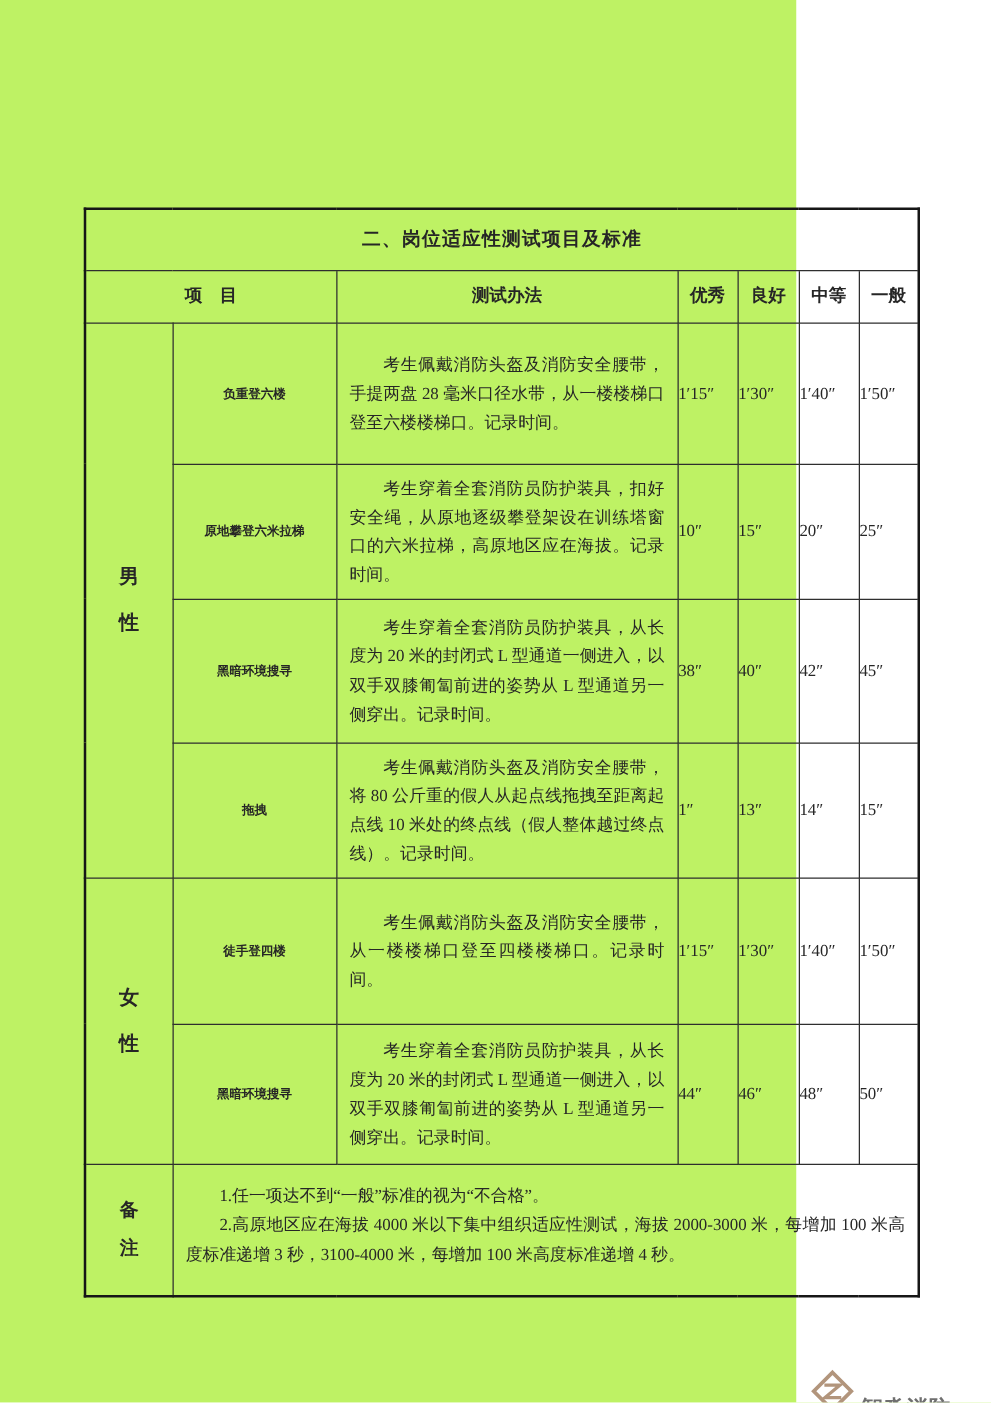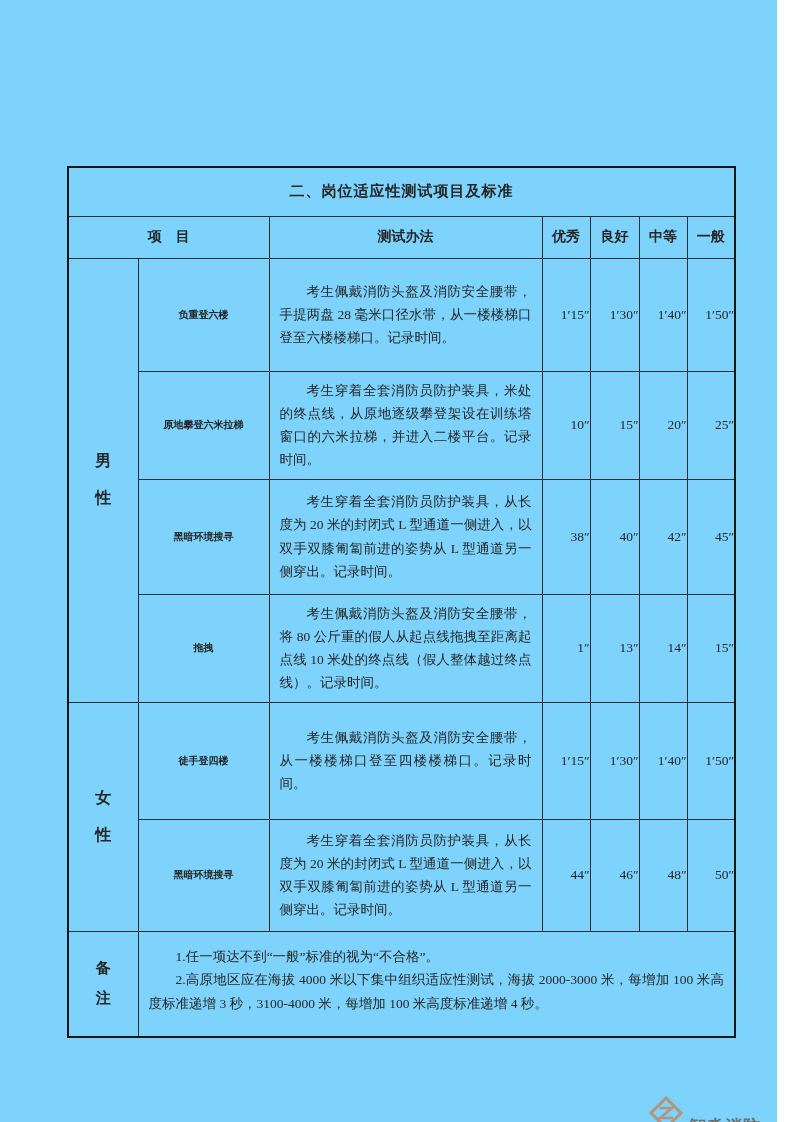--- a/index.html
+++ b/index.html
@@ -4,21 +4,21 @@
 <style>
   * { margin: 0; padding: 0; box-sizing: border-box; }
   html, body {
     width: 793px; height: 1122px;
     background: #ffffff;
     font-family: "Liberation Serif", "DejaVu Serif", serif;
     color: #262626;
     overflow: hidden;
     position: relative;
   }
-  .page { position: relative; width: 777px; height: 1122px; background: #7dd3fc; }
+  .page { position: relative; width: 637px; height: 1122px; background: #bef264; }
 
   table.doc-table {
     position: absolute;
     left: 67px; top: 166px;
     width: 667px;
     border-collapse: collapse;
     table-layout: fixed;
     border: 2px solid #161616;
   }
   td {
@@ -57,21 +57,21 @@
   .method-cell {
     padding: 0 10px;
   }
   .method-cell p {
     font-size: 13.5px;
     line-height: 1.72;
     text-align: justify;
     text-indent: 2em;
   }
   .score-cell {
-    text-align: right;
+    text-align: left;
     font-size: 13.5px;
   }
   .gender-cell, .remark-label-cell {
     text-align: center;
   }
   .v-stack {
     display: flex;
     flex-direction: column;
     align-items: center;
     gap: 16px;
@@ -158,21 +158,21 @@
       </td>
       <td class="score-cell">1′15″</td>
       <td class="score-cell">1′30″</td>
       <td class="score-cell">1′40″</td>
       <td class="score-cell">1′50″</td>
     </tr>
 
     <tr class="tr-r2">
       <td class="item-cell sans-bold">原地攀登六米拉梯</td>
       <td class="method-cell">
-        <p>考生穿着全套消防员防护装具，米处的终点线，从原地逐级攀登架设在训练塔窗口的六米拉梯，并进入二楼平台。记录时间。</p>
+        <p>考生穿着全套消防员防护装具，扣好安全绳，从原地逐级攀登架设在训练塔窗口的六米拉梯，高原地区应在海拔。记录时间。</p>
       </td>
       <td class="score-cell">10″</td>
       <td class="score-cell">15″</td>
       <td class="score-cell">20″</td>
       <td class="score-cell">25″</td>
     </tr>
 
     <tr class="tr-r3">
       <td class="item-cell sans-bold">黑暗环境搜寻</td>
       <td class="method-cell">

